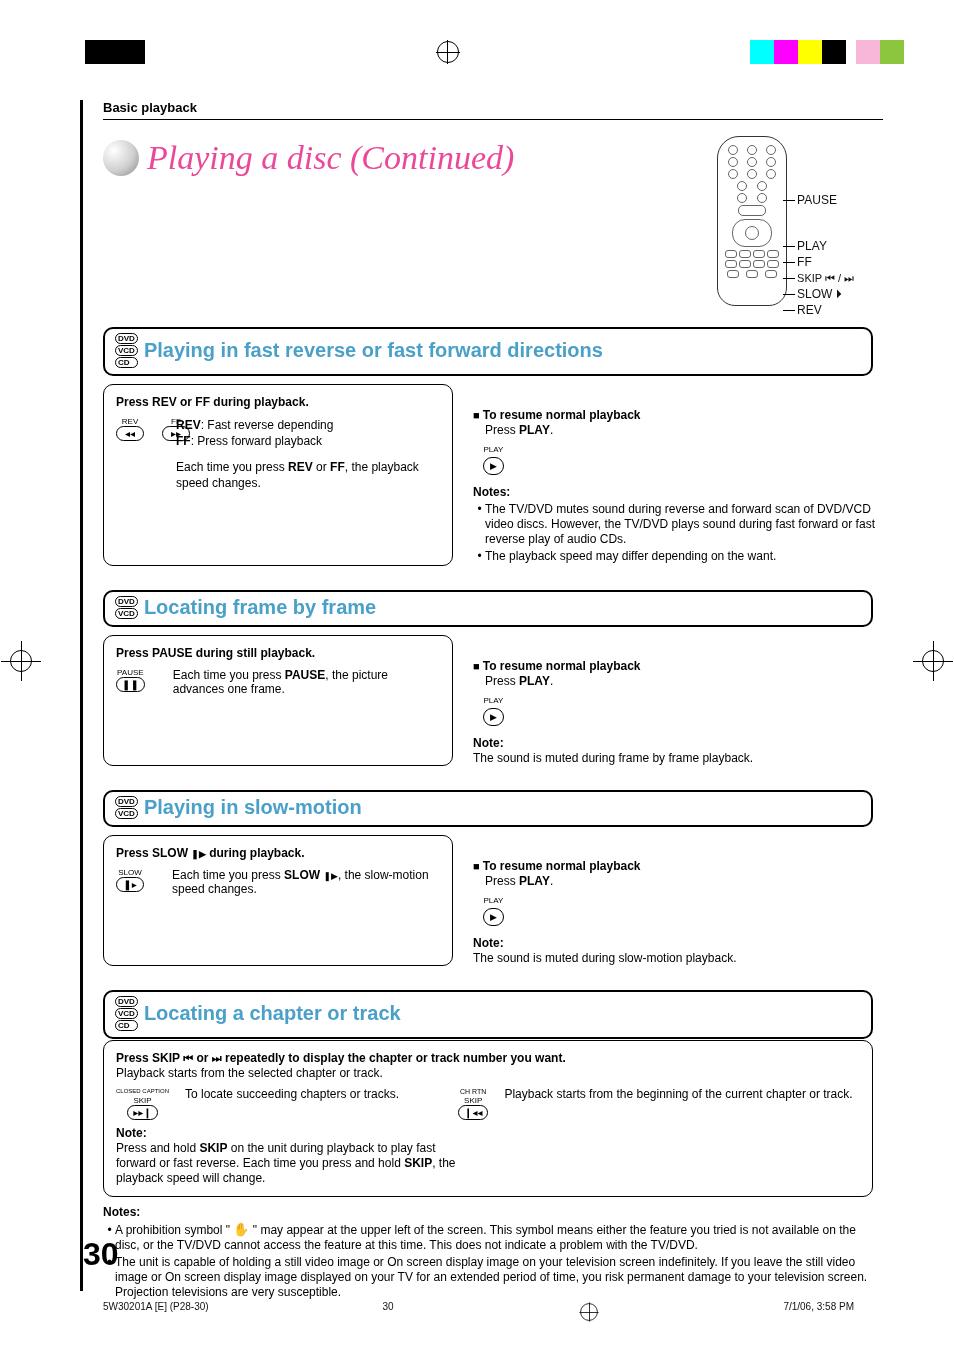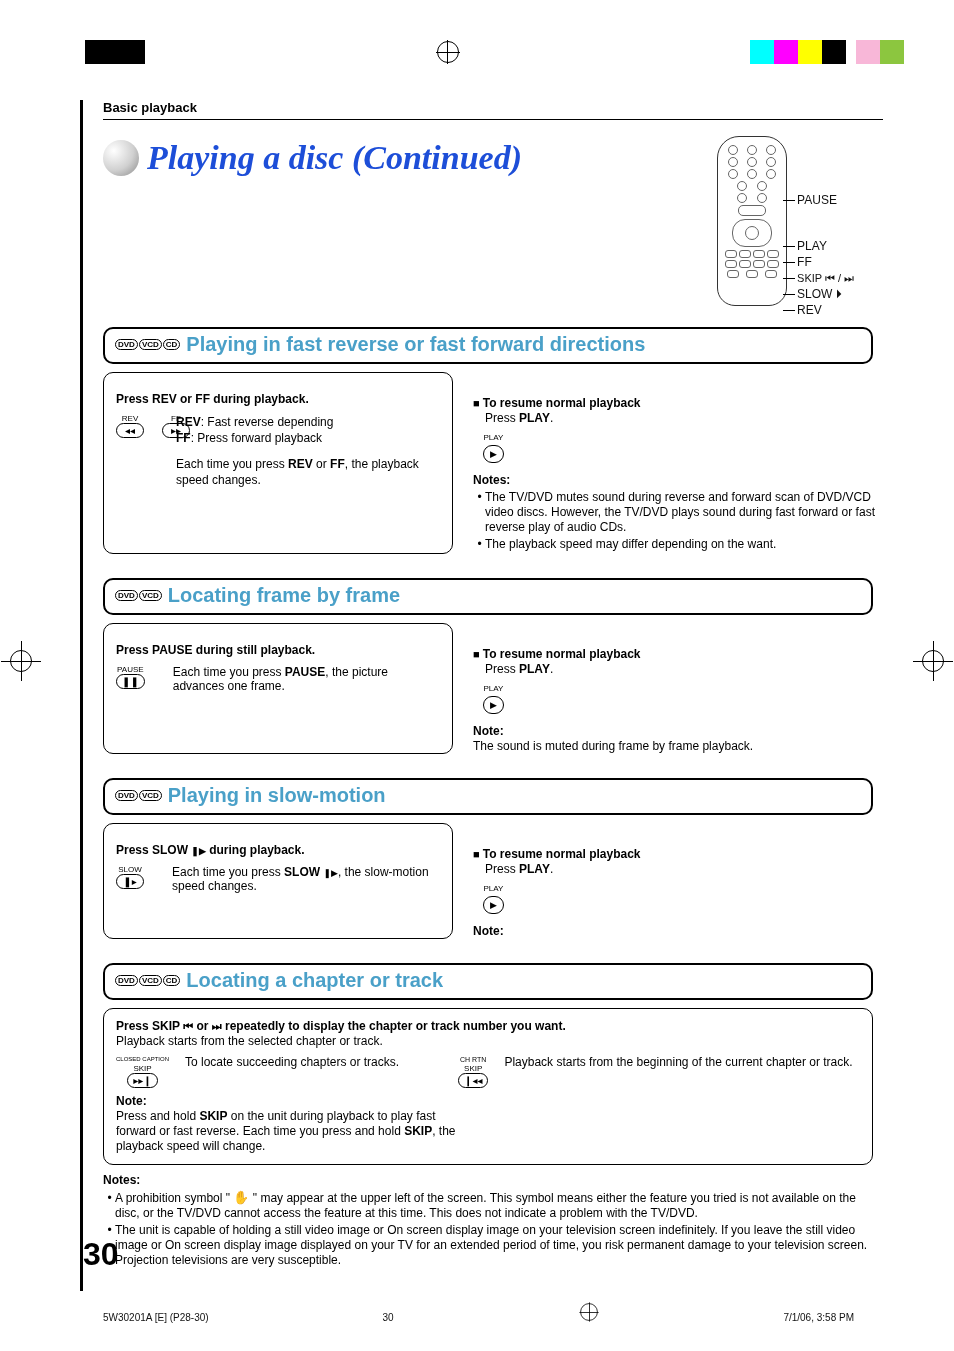--- a/index.html
+++ b/index.html
@@ -55,23 +55,23 @@
     position: relative;
     padding-bottom: 3px;
   }
   .section-tag::after{
     content:""; display:block; height:1px; background:#000;
     margin-top:4px; width: 780px;
   }
   .page-title {
     font-family: "Times New Roman", serif;
     font-style: italic;
-    font-weight: bold;
+    font-weight: normal;
     font-size: 34px;
-    color: #1d4ed8;
+    color: #ec4899;
     margin: 16px 0 10px 0;
     display:flex; align-items:center; gap:8px;
   }
   .sphere {
     width:36px; height:36px; border-radius:50%;
     background: radial-gradient(circle at 30% 30%, #fff, #d0d0d0 55%, #888 100%);
     flex:0 0 36px;
   }
   .remote-fig {
     position:absolute; top:36px; right:40px;
@@ -106,29 +106,29 @@
   .feature-head {
     border:2px solid #000; border-radius: 10px;
     padding: 4px 10px 6px 10px;
     font-size: 20px; font-weight:bold;
     color:#4aa0c8;
     display:flex; align-items:center; gap:6px;
     width: 770px;
     box-sizing:border-box;
   }
   .disc-tags{
-    display:flex; flex-direction:row; gap:1px; color:#000; font-size:8px; font-weight:bold;
+    display:flex; flex-direction:column; gap:1px; color:#000; font-size:8px; font-weight:bold;
   }
   .disc-tags span{border:1px solid #000; border-radius:6px; padding:0 2px; line-height:9px;}
   .feature-body{
     display:flex; gap:20px; margin-top:8px;
   }
   .left-box{
     border:1px solid #000; border-radius:10px;
-    padding:19px 12px; font-size:12px;
+    padding:10px 12px; font-size:12px;
     width: 350px;
     box-sizing:border-box;
   }
   .left-box .title{font-weight:bold; margin-bottom:8px;}
   .btn-icon{
     display:inline-block; border:1px solid #000; border-radius:9px;
     padding:0 5px; font-size:10px; line-height:13px; height:13px;
     vertical-align:middle;
     min-width:16px; text-align:center;
   }
@@ -161,21 +161,21 @@
   .skip-col{flex:1;}
   .skip-icon-col{display:inline-flex;flex-direction:column;align-items:center;margin-right:6px;}
   .bottom-notes{font-size:12px; line-height:15px; margin-top:8px; width:770px;}
   .bottom-notes .hand{font-size:13px;}
   .page-num{
     position:absolute; left:0; bottom:18px;
     font-size:32px; font-weight:bold;
   }
   .footer{
     position:absolute; left:20px; right:40px; bottom:-32px;
-    font-size:10px; display:flex; justify-content:space-between; align-items:flex-end;
+    font-size:10px; display:flex; justify-content:space-between; align-items:flex-start;
     color:#111;
     gap:46px;
   }
   .slow-icon{font-size:9px;}
 </style>
 </head>
 <body>
 
 <div class="page">
 
@@ -359,34 +359,35 @@
           </div>
         </div>
         <div class="right-col">
           <div class="resume-head">To resume normal playback</div>
           <div style="margin-left:12px">Press <strong>PLAY</strong>.</div>
           <span class="play-wrap">
             <span class="lbl">PLAY</span>
             <span class="play-btn"><span class="tri">▶</span></span>
           </span>
           <div class="notes-head">Note:</div>
+          <div>The sound is muted during slow-motion playback.</div>
         </div>
       </div>
     </div>
 
     <div class="feature">
       <div class="feature-head">
         <span class="disc-tags">
           <span>DVD</span>
           <span>VCD</span>
           <span>CD</span>
         </span>
         <span>Locating a chapter or track</span>
       </div>
-      <div class="wide-box" style="margin-top:8px;">
+      <div class="wide-box" style="margin-top:1px;">
         <div style="font-weight:bold">Press SKIP <span style="font-size:11px">⏮</span> or <span style="font-size:11px">⏭</span> repeatedly to display the chapter or track number you want.</div>
         <div>Playback starts from the selected chapter or track.</div>
         <div class="skip-locate-body">
           <div class="skip-col" style="flex:0 0 340px;">
             <div style="display:flex;gap:10px;">
               <span class="skip-icon-col">
                 <span class="btn-label" style="font-size:6px">CLOSED CAPTION</span>
                 <span class="btn-label">SKIP</span>
                 <span class="btn-icon">▸▸❙</span>
               </span>

